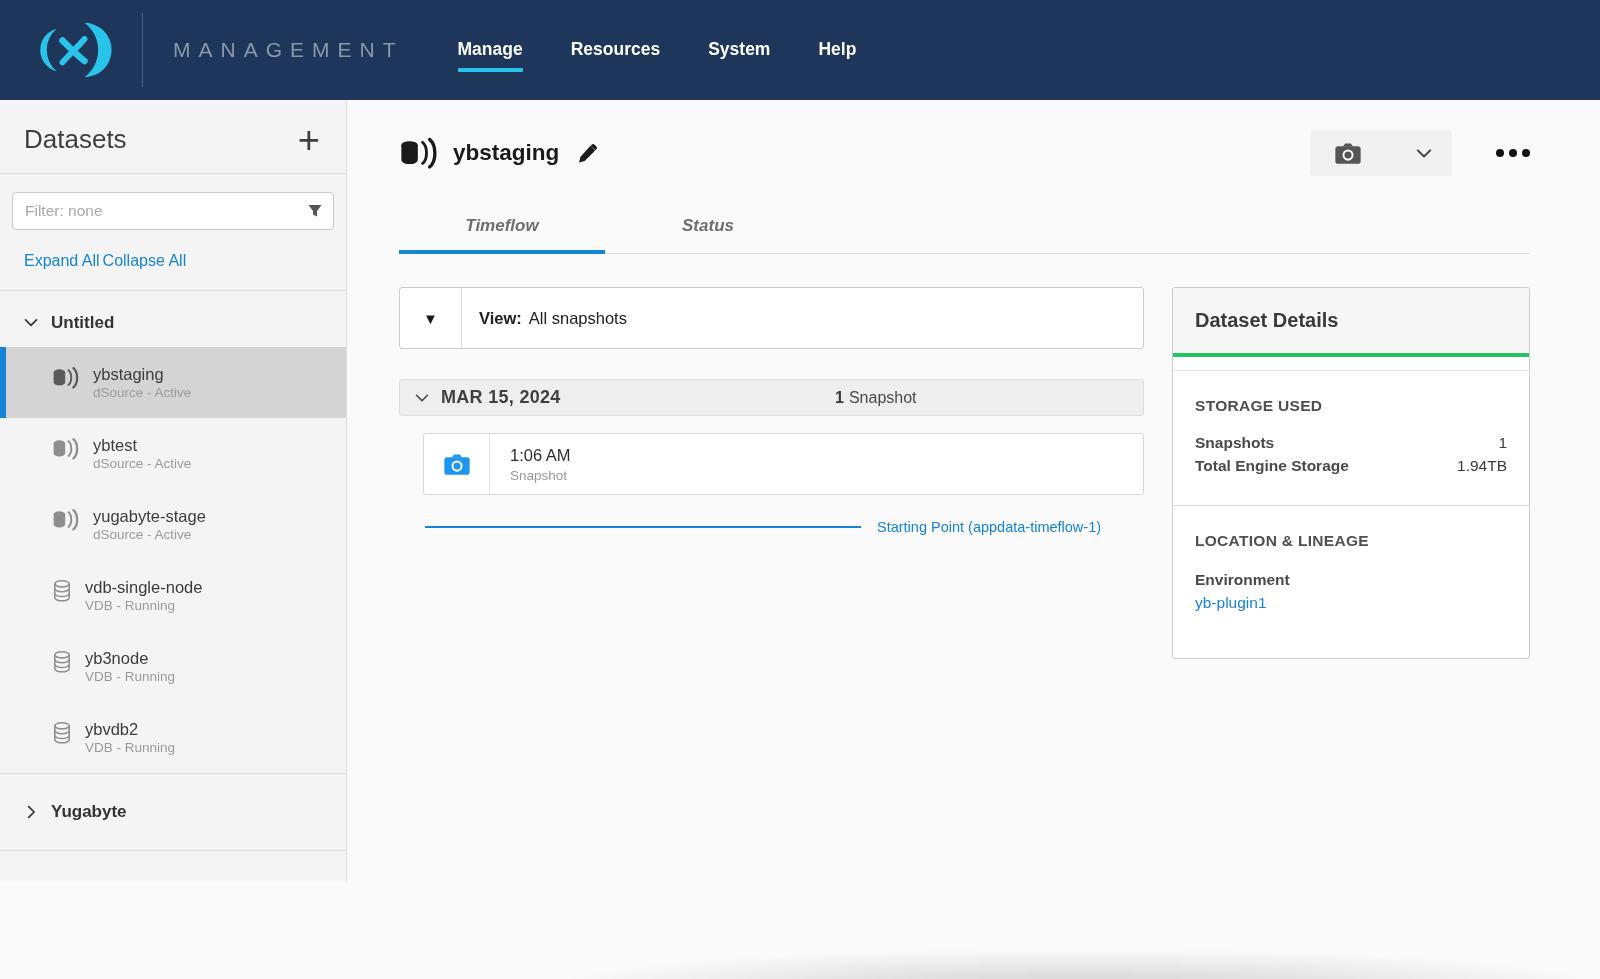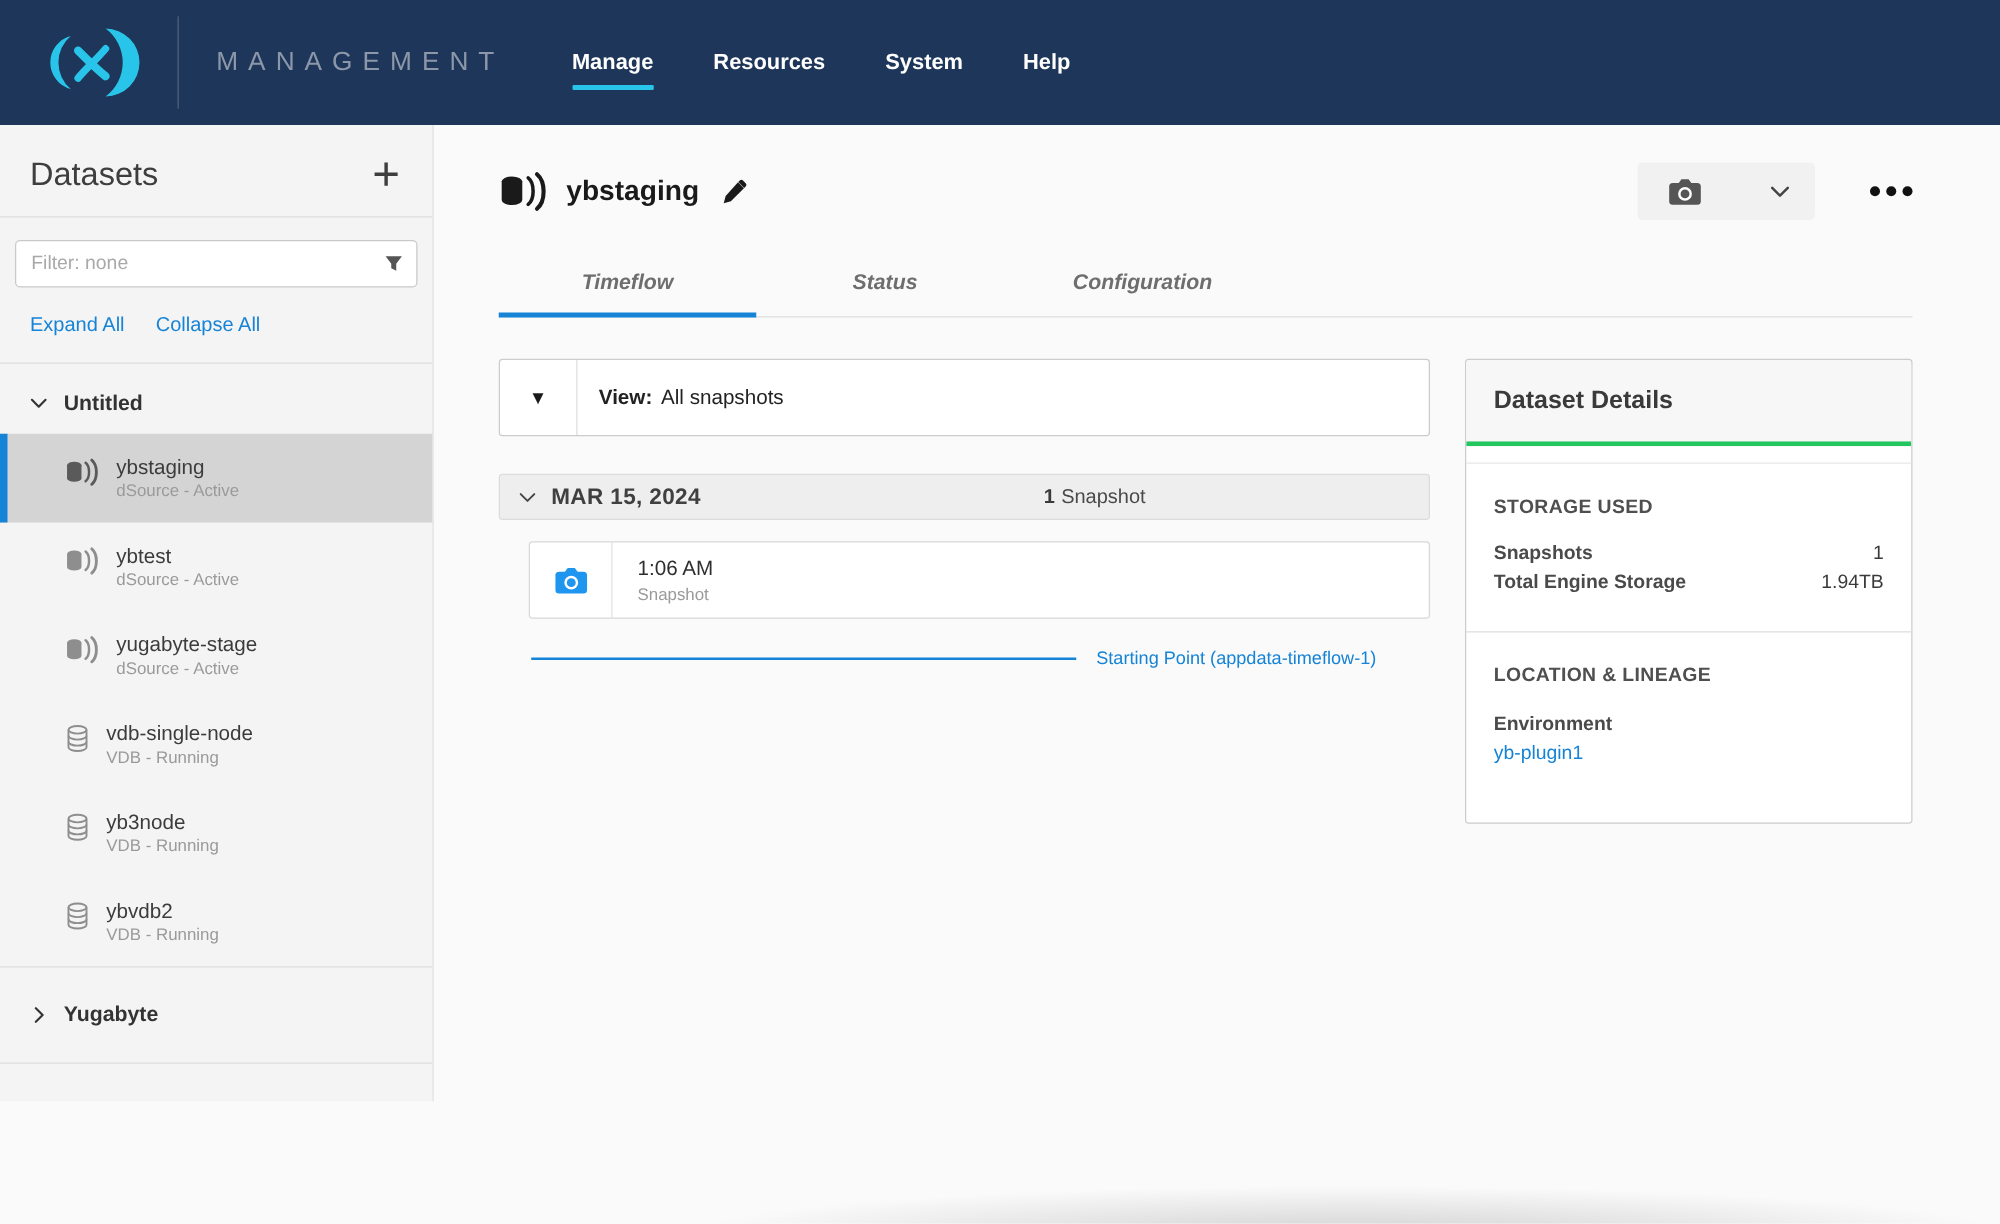--- a/index.html
+++ b/index.html
@@ -20,21 +20,21 @@
 
   
   .sidebar { width:347px; min-width:347px; background:#F4F4F4; border-right:1px solid #DDD; overflow:hidden; }
   .sidebar-header { display:flex; align-items:center; padding:24px 26px 18px 24px; border-bottom:1px solid #DDD; }
   .sidebar-title { font-size:26px; font-weight:400; color:#3E3E3E; }
   .plus-btn { margin-left:auto; font-size:38px; font-weight:100; color:#3E3E3E; line-height:30px; cursor:pointer; }
   .filter-wrap { margin:18px 12px 0 12px; position:relative; }
   .filter-input { width:100%; height:38px; border:1px solid #C9C9C9; border-radius:4px; background:#FFF; padding:0 36px 0 12px; font-size:15.5px; font-family:"Liberation Sans", sans-serif; color:#444; }
   .filter-input::placeholder { color:#A9A9A9; }
   .funnel { position:absolute; right:11px; top:11px; }
-  .sidebar-links { margin:22px 0 0 24px; display:flex; gap:25px; padding-bottom:20px; }
+  .sidebar-links { margin:22px 0 0 24px; display:flex; gap:3px; padding-bottom:20px; }
   .sidebar-links a { color:#1583D6; font-size:16px; text-decoration:none; cursor:pointer; }
   .tree { border-top:1px solid #DDD; }
   .group-header { display:flex; align-items:center; gap:13px; padding:22px 0 14px 24px; cursor:pointer; }
   .group-header.collapsed { padding:28px 0 28px 24px; }
   .group-label { font-size:17px; font-weight:700; color:#333; }
   .tree-item { display:flex; gap:13px; padding:17px 8px 17px 46px; border-left:6px solid transparent; cursor:pointer; }
   .tree-item.selected { background:#D4D4D4; border-left-color:#1583D6; }
   .tree-item .ds-icon { margin-top:2px; }
   .item-name { font-size:16.5px; color:#3C3C3C; line-height:20px; }
   .item-status { font-size:13.5px; color:#9A9A9A; margin-top:0; line-height:17px; }
@@ -276,21 +276,20 @@
       <div class="ellipsis-btn">
         <i></i>
           <i></i>
           <i></i>
       </div>
     </div>
 
     <div class="tabs">
       <div class="tab active">Timeflow</div>
       <div class="tab">Status</div>
-      <div class="tab">Configuration</div>
     </div>
 
     <div class="body-row">
       <section class="left-col">
 
         <div class="view-bar">
           <div class="caret-cell">
             <span>▼</span>
           </div>
           <div class="view-label-wrap">

